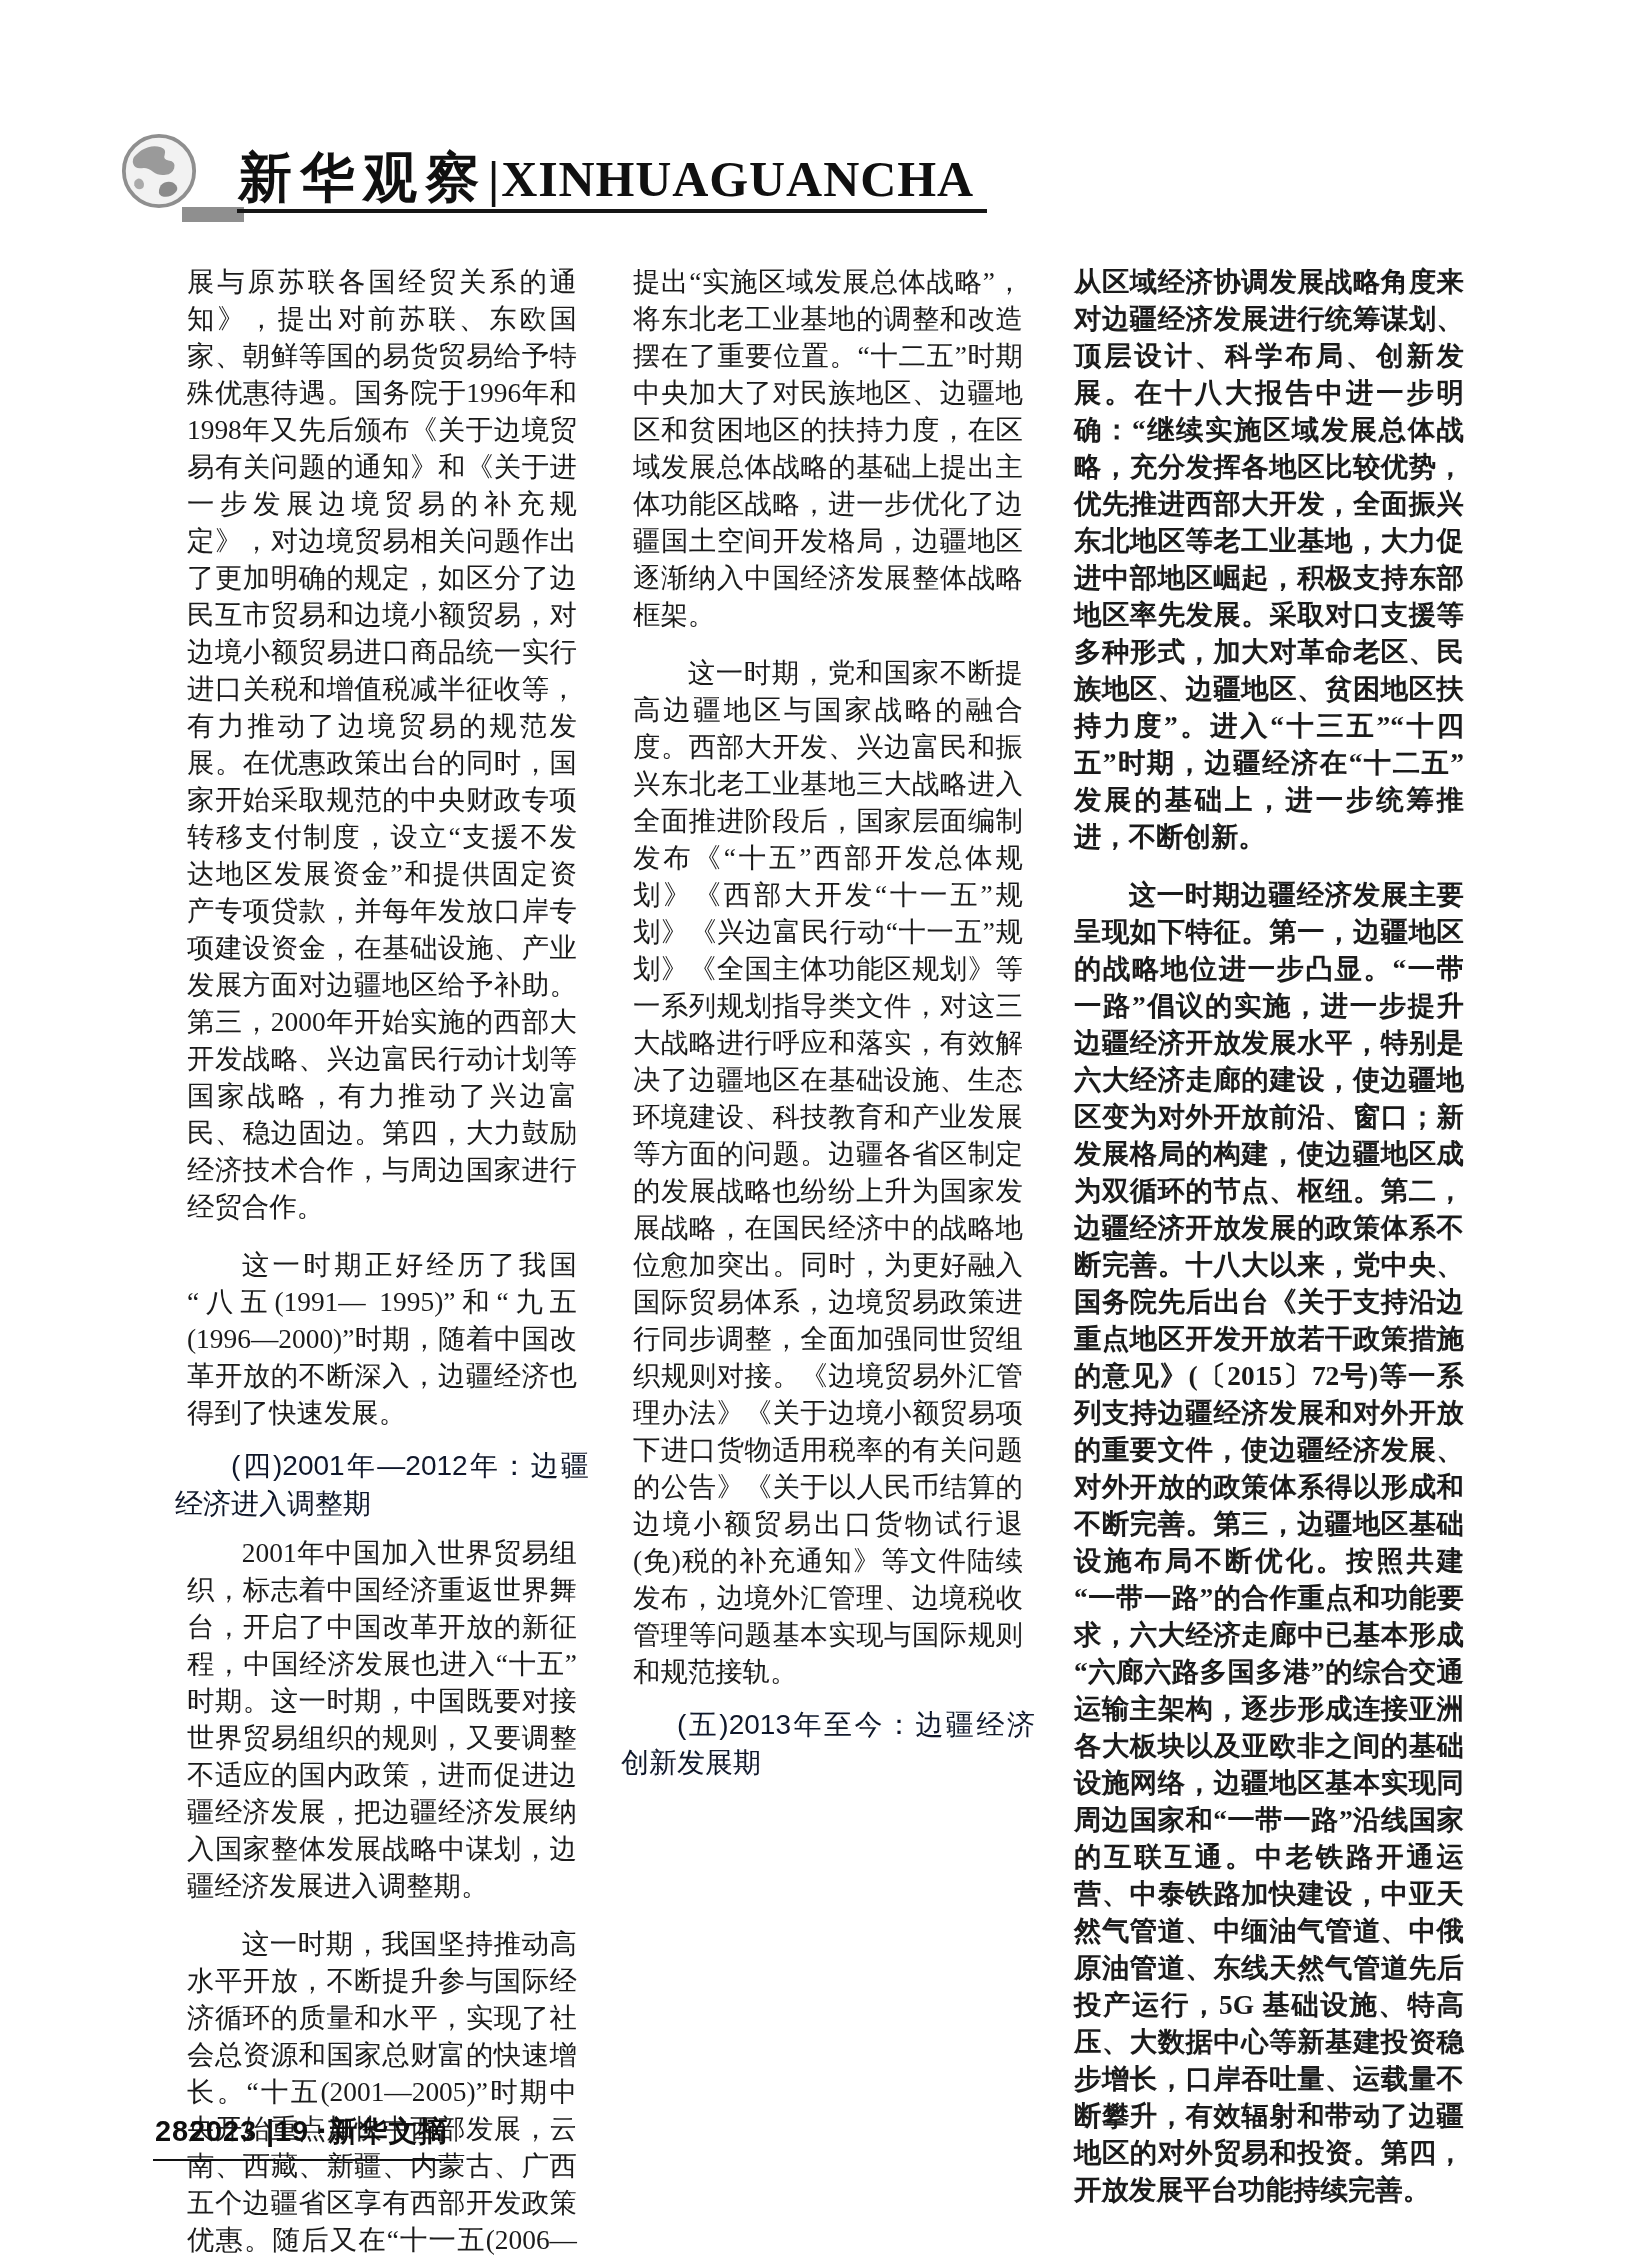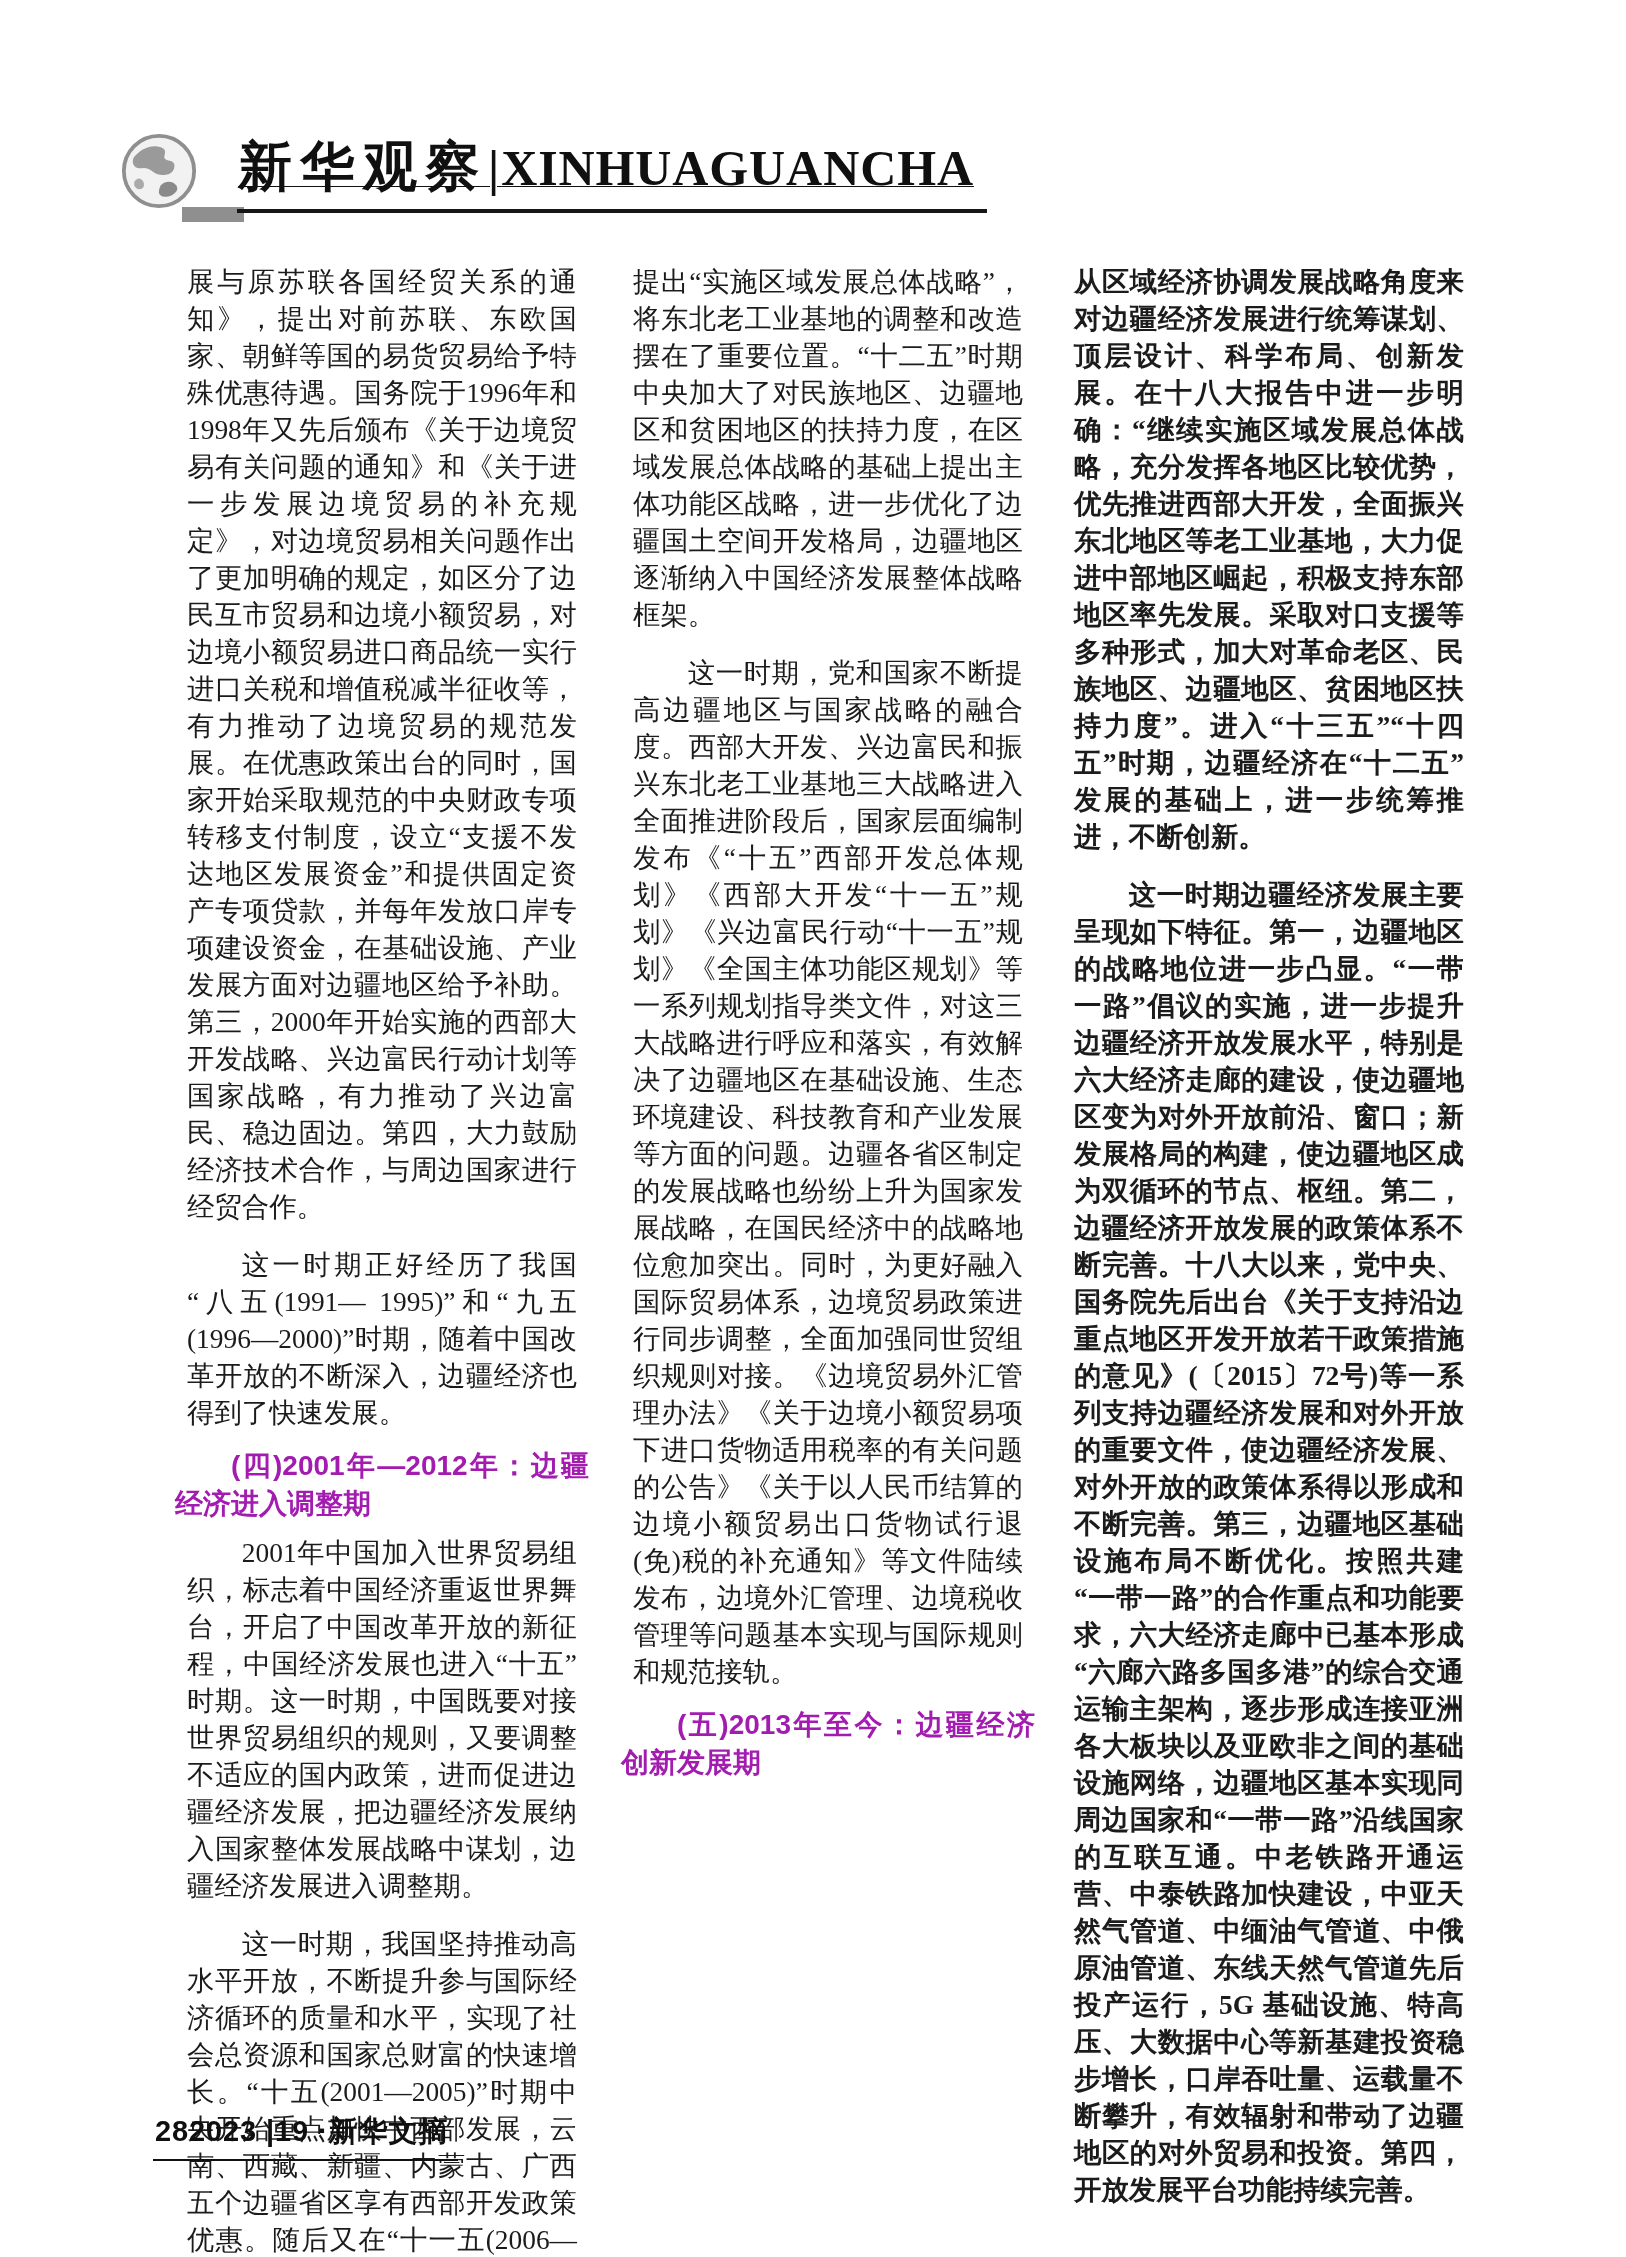--- a/index.html
+++ b/index.html
@@ -4,40 +4,40 @@
 <style>
   html,body{margin:0;padding:0;background:#d9d9d9;}
   .page{
     position:relative;width:1627px;height:2257px;margin:0 auto;
     background:#ffffff;overflow:hidden;
     font-family:"Liberation Serif","DejaVu Serif",serif;color:#1b1b1b;
   }
   
   .logo{position:absolute;left:121px;top:133px;width:76px;height:76px;}
   .logo-base{position:absolute;left:182px;top:207px;width:62px;height:15px;background:#8f8f8f;}
-  .brand{position:absolute;left:238px;top:131px;white-space:nowrap;font-weight:bold;color:#101010;text-decoration:underline;}
+  .brand{position:absolute;left:238px;top:142px;white-space:nowrap;font-weight:bold;color:#101010;}
   .brand-cn{font-family:"Liberation Serif","DejaVu Serif",serif;font-size:54px;letter-spacing:8.5px;}
   .brand-sep{font-family:"Liberation Serif","DejaVu Serif",serif;font-size:51px;letter-spacing:1.9px;}
   .brand-en{font-family:"Liberation Serif","DejaVu Serif",serif;font-size:50px;letter-spacing:0.9px;}
   .header-rule{position:absolute;left:237px;top:209px;width:750px;height:3.8px;background:#161616;}
   
   .column{
     position:absolute;top:252px;width:414px;
     font-size:27.4px;line-height:37px;text-align:justify;
   }
   .col-0{left:175px;}
   .col-1{left:621px;}
   .col-2{left:1062px;font-weight:bold;}
   p.para{margin:12px;padding:0;}
   p.body{text-indent:2em;}
   p.cont{text-indent:0;}
   p.heading{
     font-family:"Liberation Sans","DejaVu Sans",sans-serif;
-    font-weight:700;font-size:28px;line-height:38px;
-    text-indent:2em;margin:15px 0 7.6px 0;color:#a21caf;
+    font-weight:400;font-size:28px;line-height:38px;
+    text-indent:2em;margin:15px 0 7.6px 0;color:#0f172a;
   }
   p.gap-small{margin-top:21px;}
   p.gap-large{margin-top:40px;}
   
   .footer{
     position:absolute;left:153px;top:2112px;
     font-family:"Liberation Sans","DejaVu Sans",sans-serif;
     font-weight:700;font-size:29px;letter-spacing:0.9px;color:#0f0f0f;
     border-bottom:2.8px solid #111;padding:0 9.5px 6.6px 1.9px;white-space:nowrap;
   }

